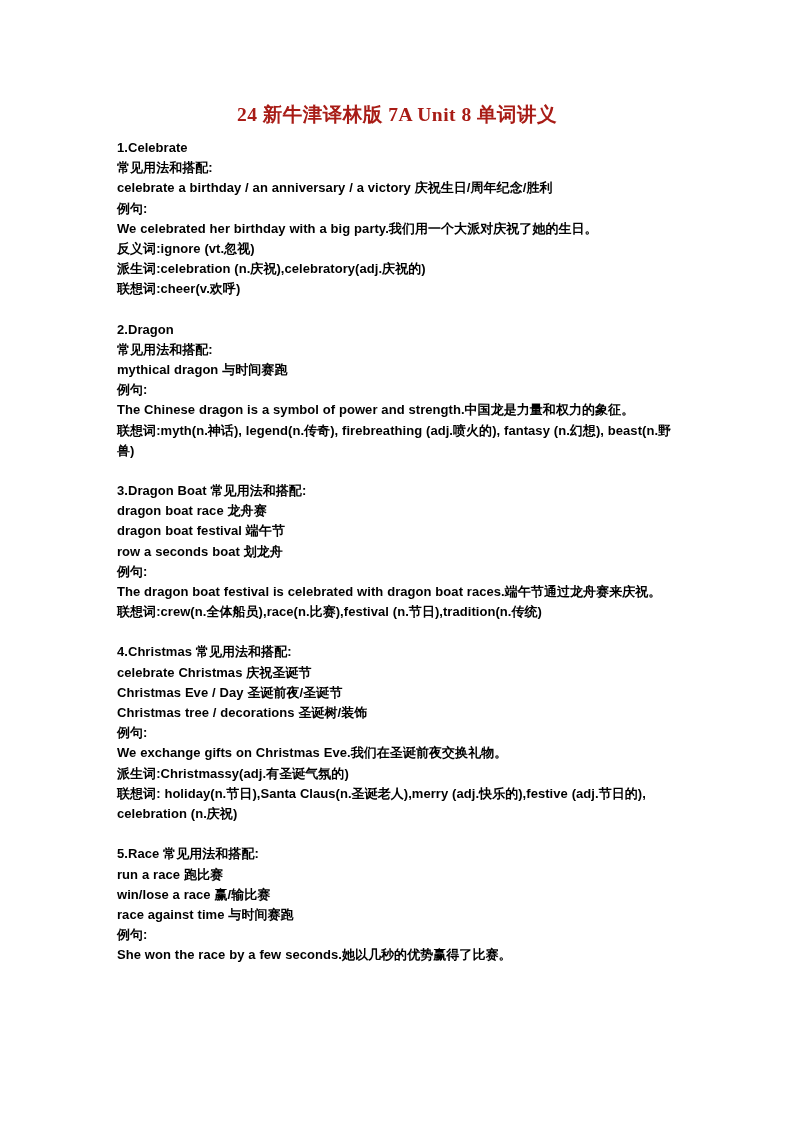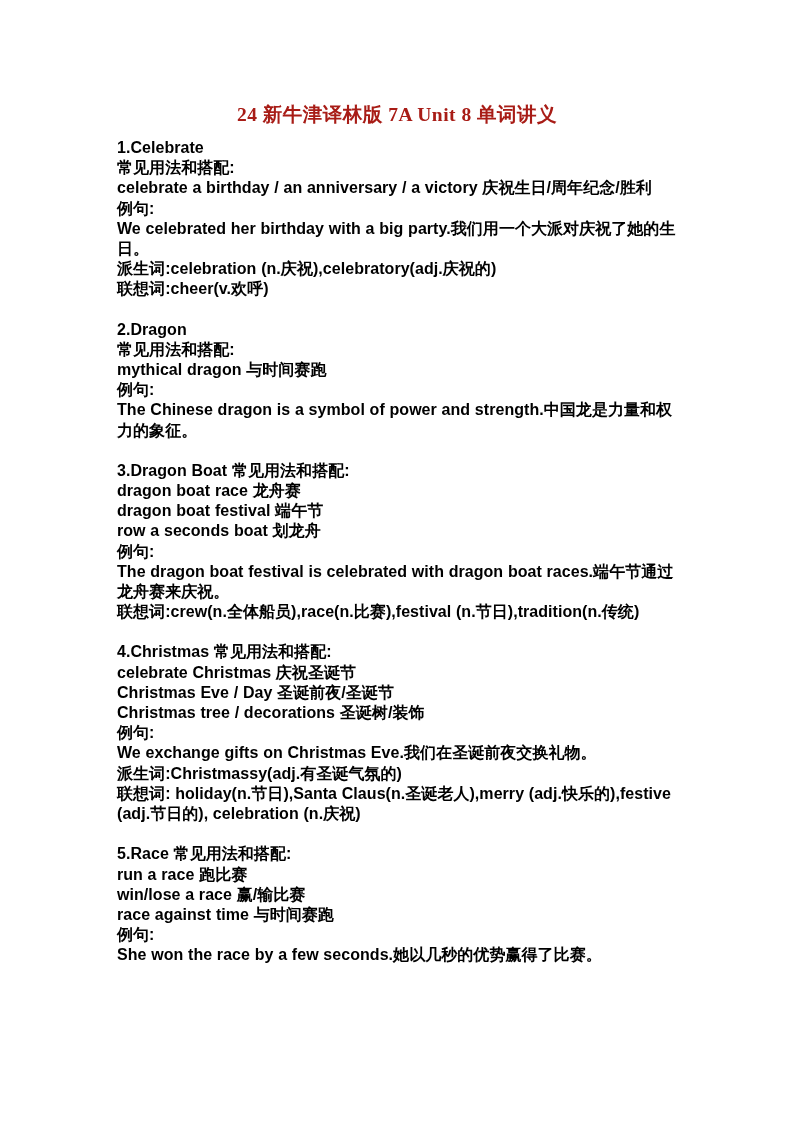--- a/index.html
+++ b/index.html
@@ -43,21 +43,21 @@
     top: 138px;
     width: 562px;
   }
   .section {
     margin: 0 0 20px 0;
   }
   .section:last-child {
     margin-bottom: 8px;
   }
   .line {
-    font-size: 16px;
+    font-size: 13px;
     line-height: 20.2px;
     color: #000000;
     font-weight: 600;
     letter-spacing: 0.05px;
     word-spacing: 0.2px;
     text-align: left;
     white-space: normal;
   }
 </style>
 </head>
@@ -67,29 +67,31 @@
 
   <div class="doc-title">24 新牛津译林版 7A Unit 8 单词讲义</div>
 
   <div class="body-block" id="body-block">
       <div class="section">
         <div class="line">1.Celebrate</div>
         <div class="line">常见用法和搭配:</div>
         <div class="line">celebrate a birthday / an anniversary / a victory 庆祝生日/周年纪念/胜利</div>
         <div class="line">例句:</div>
         <div class="line">We celebrated her birthday with a big party.我们用一个大派对庆祝了她的生日。</div>
+        <div class="line">反义词:ignore (vt.忽视)</div>
         <div class="line">派生词:celebration (n.庆祝),celebratory(adj.庆祝的)</div>
         <div class="line">联想词:cheer(v.欢呼)</div>
       </div>
       <div class="section">
         <div class="line">2.Dragon</div>
         <div class="line">常见用法和搭配:</div>
         <div class="line">mythical dragon 与时间赛跑</div>
         <div class="line">例句:</div>
         <div class="line">The Chinese dragon is a symbol of power and strength.中国龙是力量和权力的象征。</div>
+        <div class="line">联想词:myth(n.神话), legend(n.传奇), firebreathing (adj.喷火的), fantasy (n.幻想), beast(n.野兽)</div>
       </div>
       <div class="section">
         <div class="line">3.Dragon Boat 常见用法和搭配:</div>
         <div class="line">dragon boat race 龙舟赛</div>
         <div class="line">dragon boat festival 端午节</div>
         <div class="line">row a seconds boat 划龙舟</div>
         <div class="line">例句:</div>
         <div class="line">The dragon boat festival is celebrated with dragon boat races.端午节通过龙舟赛来庆祝。</div>
         <div class="line">联想词:crew(n.全体船员),race(n.比赛),festival (n.节日),tradition(n.传统)</div>
       </div>

